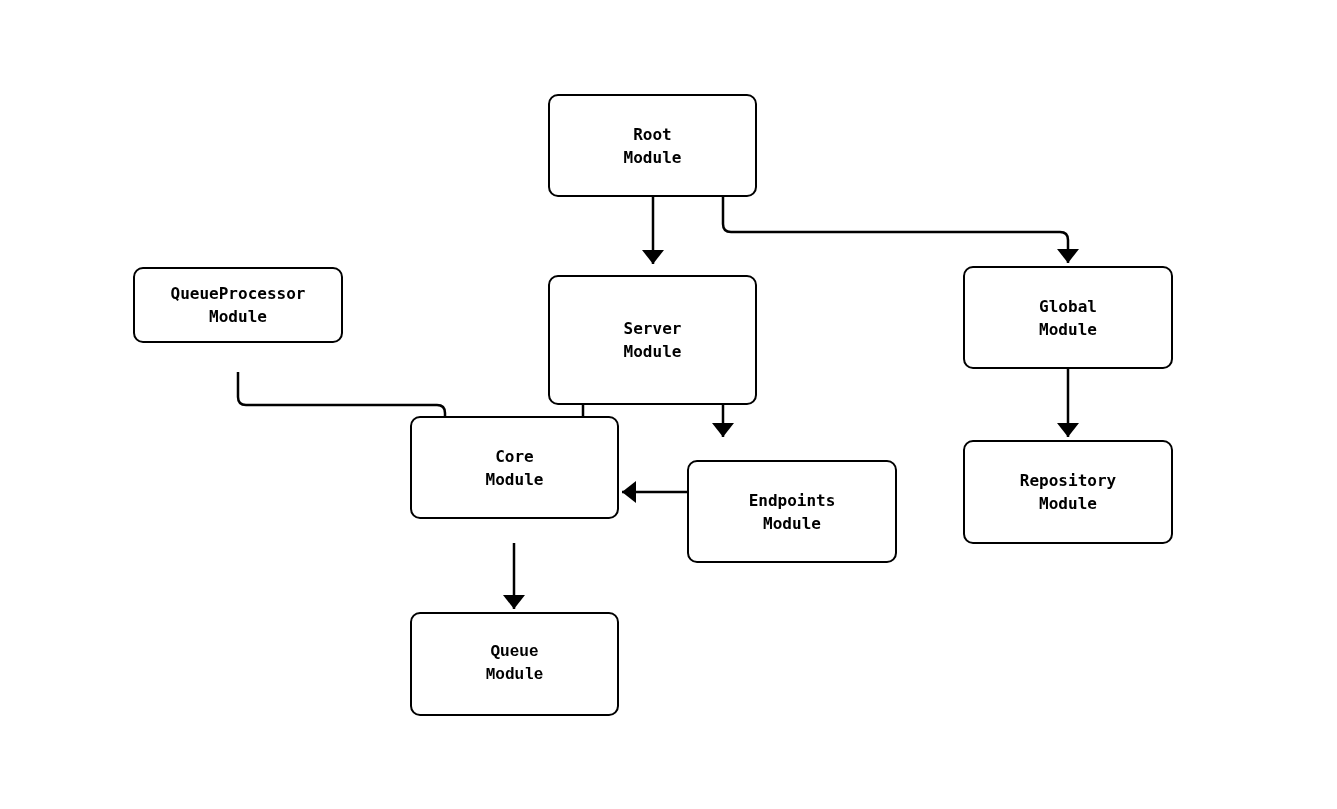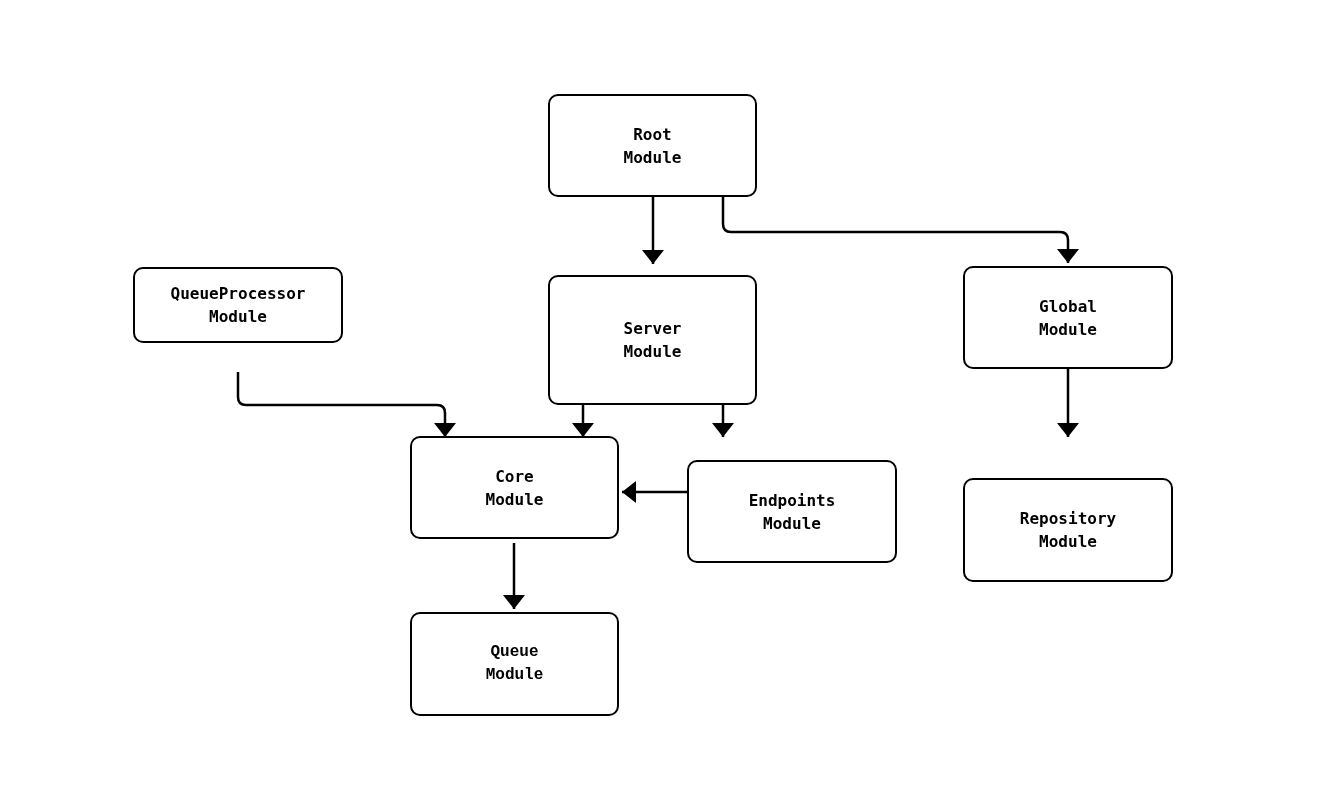--- a/index.html
+++ b/index.html
@@ -42,23 +42,23 @@
     font-weight: bold;
     font-size: 16px;
     line-height: 23px;
     white-space: pre-line;
   }
   
   #node-root          { left: 548px; top:  94px; width: 209px; height: 103px; }
   #node-queueprocessor{ left: 133px; top: 267px; width: 210px; height: 76px; }
   #node-server        { left: 548px; top: 275px; width: 209px; height: 130px; }
   #node-global        { left: 963px; top: 266px; width: 210px; height: 103px; }
-  #node-core          { left: 410px; top: 436px; width: 209px; height: 103px; }
+  #node-core          { left: 410px; top: 416px; width: 209px; height: 103px; }
   #node-endpoints     { left: 687px; top: 460px; width: 210px; height: 103px; }
-  #node-repository    { left: 963px; top: 440px; width: 210px; height: 104px; margin-top: 38px; }
+  #node-repository    { left: 963px; top: 440px; width: 210px; height: 104px; }
   #node-queue         { left: 410px; top: 612px; width: 209px; height: 104px; font-family: Liberation Mono, monospace; }
 </style>
 </head>
 <body>
 
 <div id="canvas">
 
   <svg id="edges" width="1337" height="809" viewBox="0 0 1337 809" xmlns="http://www.w3.org/2000/svg">
     <defs>
       <marker id="arrowhead" markerUnits="userSpaceOnUse" markerWidth="16" markerHeight="24" refX="14" refY="11" orient="auto">

